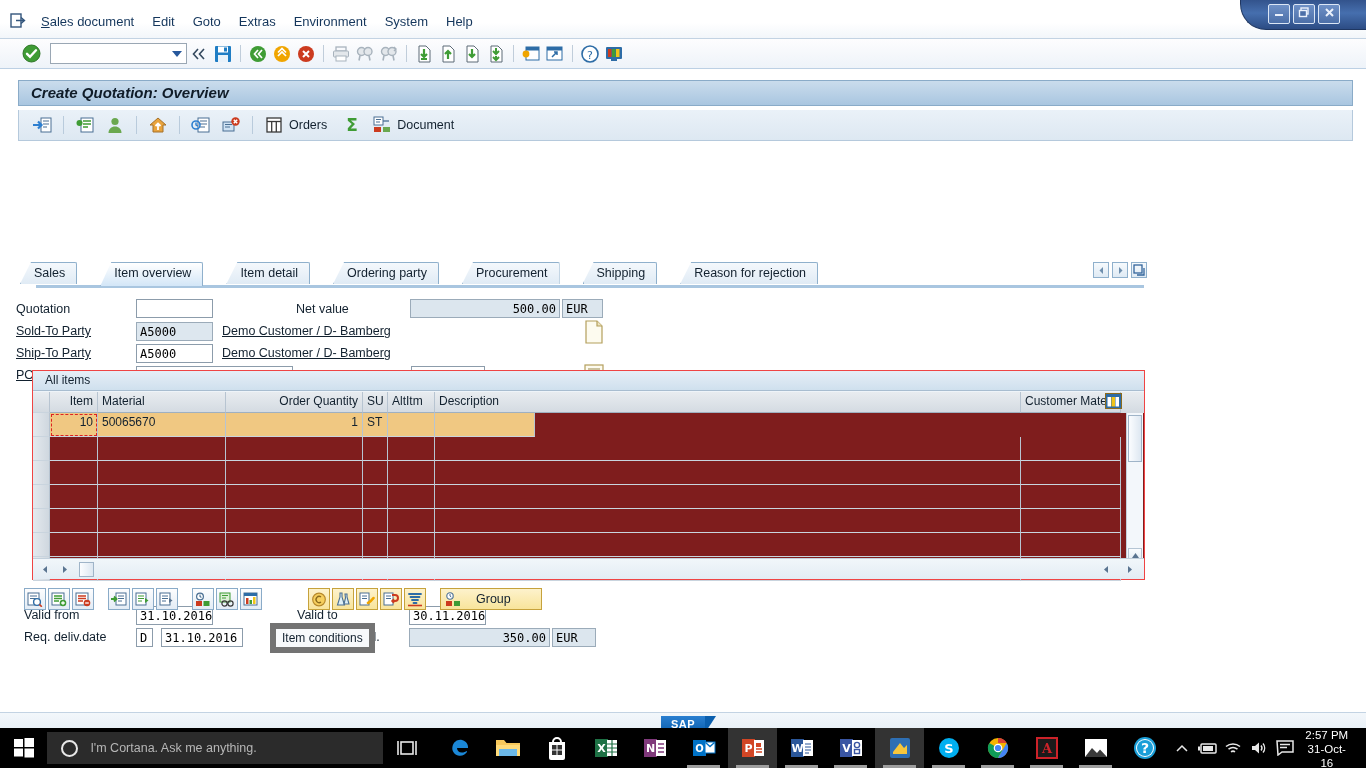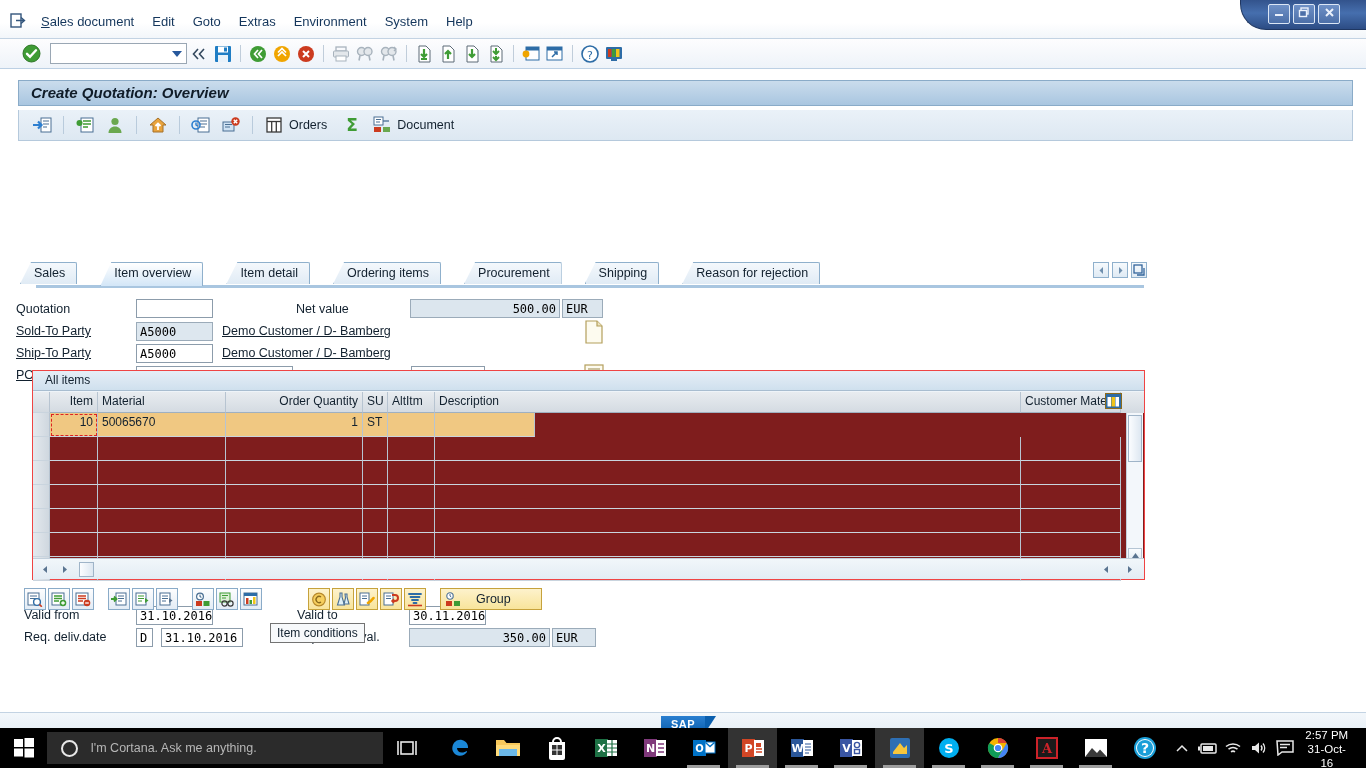--- a/index.html
+++ b/index.html
@@ -187,21 +187,21 @@
     background: linear-gradient(to bottom,#fdf2cc,#f8e49b); padding:0 4px;
   }
   .groupbtn .gl { font-size:12.5px; color:#12212f; padding:0 26px 0 14px; }
   .ybtn {
     width:22px; height:22px; border:1px solid #c6a23c;
     background: linear-gradient(to bottom,#fdf2cc,#f8e49b);
     display:flex; align-items:center; justify-content:center; margin-right:2px;
   }
   .tooltip {
     position:absolute; left:270px; top:623px;
-    border:1px solid #737373; background:#f7f9fb;
+    border:6px solid #737373; background:#f7f9fb;
     font-size:12px; color:#12212f; padding:2px 6px;
   }
 
   
   .statusbar {
     position:absolute; left:0; bottom:32px; width:1366px; height:24px;
     background: linear-gradient(to bottom,#f3f7fb,#e4edf5);
     border-top:1px solid #c3d3e3;
   }
   .saplogo {
@@ -514,21 +514,21 @@
           <path d="M12 12l6 6M18 12l-6 6" stroke="#cc3b1f" stroke-width="1.5"></path>
         </svg>
     </span>
   </div>
 
   <div class="tabstrip">
     <div class="tabs">
       <div class="tab"><span>Sales</span></div>
       <div class="tab sel"><span>Item overview</span></div>
       <div class="tab"><span>Item detail</span></div>
-      <div class="tab"><span>Ordering items</span></div>
+      <div class="tab"><span>Ordering party</span></div>
       <div class="tab"><span>Procurement</span></div>
       <div class="tab"><span>Shipping</span></div>
       <div class="tab"><span>Reason for rejection</span></div>
     </div>
     <div class="tabline"></div>
     <div class="tabnav">
       <span class="navbtn">
         <svg width="7" height="9" viewBox="0 0 7 9">
             <path d="M5 1L1.5 4.5 5 8z" fill="#6f8fae"></path>
           </svg>

